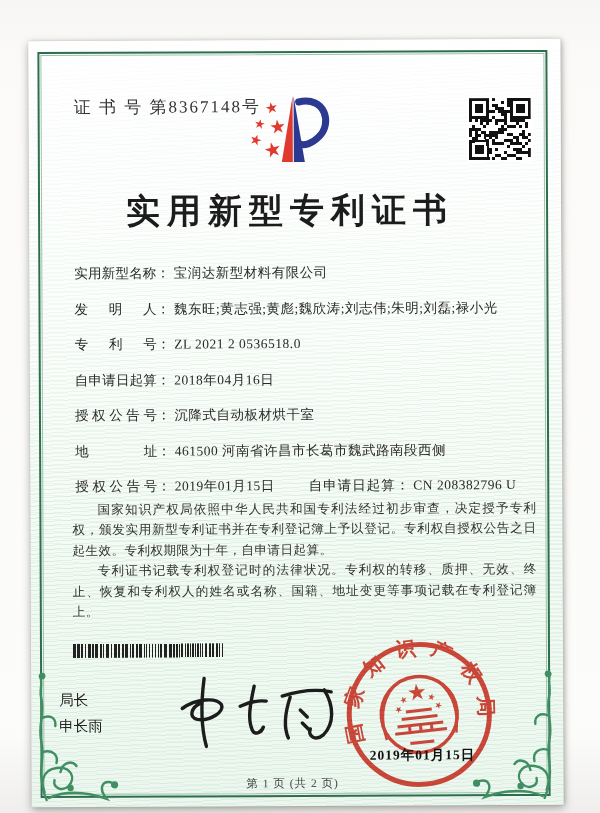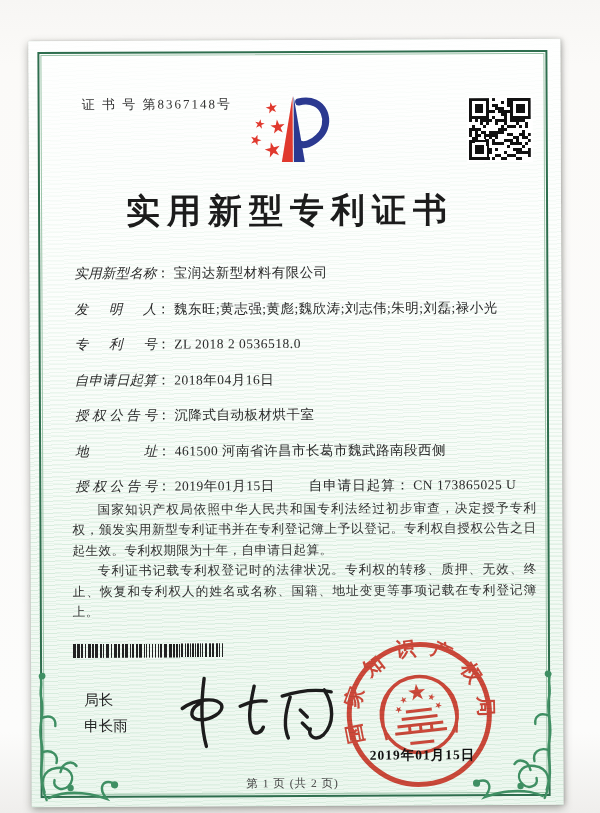--- a/index.html
+++ b/index.html
@@ -14,38 +14,38 @@
     background-color:#f8fcf8;
     background-image:
       linear-gradient(180deg, rgba(255,255,255,.95) 0%, rgba(255,255,255,.55) 35%, rgba(233,246,236,.25) 65%, rgba(222,240,227,.45) 100%),
       repeating-linear-gradient(177deg, rgba(140,200,160,.25) 0 1px, rgba(255,255,255,0) 1px 4px),
       repeating-linear-gradient(183deg, rgba(140,200,160,.16) 0 1px, rgba(255,255,255,0) 1px 6px);
     box-shadow:0 3px 8px rgba(70,70,65,.45), 2px 0 4px rgba(90,90,85,.18), 0 0 1px rgba(0,0,0,.25);
     transform:rotate(-0.25deg);
   }
   .frame{position:absolute;left:9px;top:11px;right:13px;bottom:9px;border:2px solid #2e6e4e;}
   .frame::after{content:"";position:absolute;inset:1px;border:1px solid #9cc4a9;}
-  .certno{position:absolute;left:45px;top:55px;font-size:13px;letter-spacing:2px;color:#333;margin-left:8px;}
+  .certno{position:absolute;left:45px;top:55px;font-size:17px;letter-spacing:2px;color:#333;}
   .logo{position:absolute;left:200px;top:40px;}
   .qr{position:absolute;left:438px;top:57px;width:62px;height:62px;background:#fff;padding:2px;}
   .qr svg{width:100%;height:100%;display:block;shape-rendering:crispEdges;}
   .title{position:absolute;left:0;right:10px;top:148px;text-align:center;
     font-size:34px;font-weight:600;letter-spacing:7px;color:#1c1c1c;}
   .fields{position:absolute;left:45px;right:30px;top:222px;font-size:13.5px;color:#2a2a2a;}
   .frow{margin-bottom:14.5px;line-height:21px;white-space:nowrap;}
-  .flabel{display:inline-block;width:82px;text-align:justify;text-align-last:justify;vertical-align:top;font-style:italic;}
+  .flabel{display:inline-block;width:82px;text-align:justify;text-align-last:justify;vertical-align:top;}
   .flabel2{display:inline-block;letter-spacing:1px;vertical-align:top;}
   .colon{display:inline-block;margin-right:4px;}
   .fvalue{letter-spacing:.5px;}
   .pairgap{display:inline-block;width:34px;}
   .body-text{position:absolute;left:42px;right:26px;top:459px;font-size:12.6px;line-height:20.4px;color:#333;text-align:justify;}
   .body-text p{margin:0;text-indent:2em;letter-spacing:.4px;}
   .barcode{position:absolute;left:42px;top:603px;width:153px;height:14px;}
   .barcode svg{width:100%;height:100%;display:block;shape-rendering:crispEdges;}
-  .director{position:absolute;left:53px;top:646px;font-family:"Liberation Sans","DejaVu Sans",sans-serif;
+  .director{position:absolute;left:28px;top:646px;font-family:"Liberation Sans","DejaVu Sans",sans-serif;
     font-size:14.5px;line-height:26px;color:#222;font-weight:500;}
   .signature{position:absolute;left:135px;top:632px;}
   .seal{position:absolute;left:310px;top:597px;width:156px;height:156px;mix-blend-mode:multiply;opacity:.92;}
   .seal-date{position:absolute;left:316px;top:707px;width:150px;text-align:center;
     font-size:13.5px;font-weight:bold;letter-spacing:1px;color:#111;}
   .footer{position:absolute;left:0;right:10px;top:736px;text-align:center;font-size:11.5px;letter-spacing:1px;color:#444;}
   .flourish{position:absolute;bottom:3px;pointer-events:none;}
   .flourish.left{left:3px;}
   .flourish.right{right:7px;transform:scaleX(-1);}
 </style>
@@ -246,33 +246,33 @@
   <div class="title">实用新型专利证书</div>
 
   <div class="fields">
     <div class="frow">
       <span class="flabel">实用新型名称</span><span class="colon">：</span><span class="fvalue">宝润达新型材料有限公司</span>
     </div>
     <div class="frow">
       <span class="flabel">发明人</span><span class="colon">：</span><span class="fvalue">魏东旺;黄志强;黄彪;魏欣涛;刘志伟;朱明;刘磊;禄小光</span>
     </div>
     <div class="frow">
-      <span class="flabel">专利号</span><span class="colon">：</span><span class="fvalue">ZL 2018 2 0536518.0</span>
+      <span class="flabel">专利号</span><span class="colon">：</span><span class="fvalue">ZL 2021 2 0536518.0</span>
     </div>
     <div class="frow">
       <span class="flabel">自申请日起算</span><span class="colon">：</span><span class="fvalue">2018年04月16日</span>
     </div>
     <div class="frow">
       <span class="flabel">授权公告号</span><span class="colon">：</span><span class="fvalue">沉降式自动板材烘干室</span>
     </div>
     <div class="frow">
       <span class="flabel">地址</span><span class="colon">：</span><span class="fvalue">461500 河南省许昌市长葛市魏武路南段西侧</span>
     </div>
     <div class="frow">
-      <span class="flabel">授权公告号</span><span class="colon">：</span><span class="fvalue">2019年01月15日</span><span class="pairgap"></span><span class="flabel2">自申请日起算</span><span class="colon">：</span><span class="fvalue">CN 173865025 U</span>
+      <span class="flabel">授权公告号</span><span class="colon">：</span><span class="fvalue">2019年01月15日</span><span class="pairgap"></span><span class="flabel2">自申请日起算</span><span class="colon">：</span><span class="fvalue">CN 208382796 U</span>
     </div>
   </div>
 
   <div class="body-text">
     <p>国家知识产权局依照中华人民共和国专利法经过初步审查，决定授予专利权，颁发实用新型专利证书并在专利登记簿上予以登记。专利权自授权公告之日起生效。专利权期限为十年，自申请日起算。</p>
     <p>专利证书记载专利权登记时的法律状况。专利权的转移、质押、无效、终止、恢复和专利权人的姓名或名称、国籍、地址变更等事项记载在专利登记簿上。</p>
   </div>
 
   <div class="barcode">
     <svg id="barcode-svg" viewBox="0 0 153 14" preserveAspectRatio="none">

